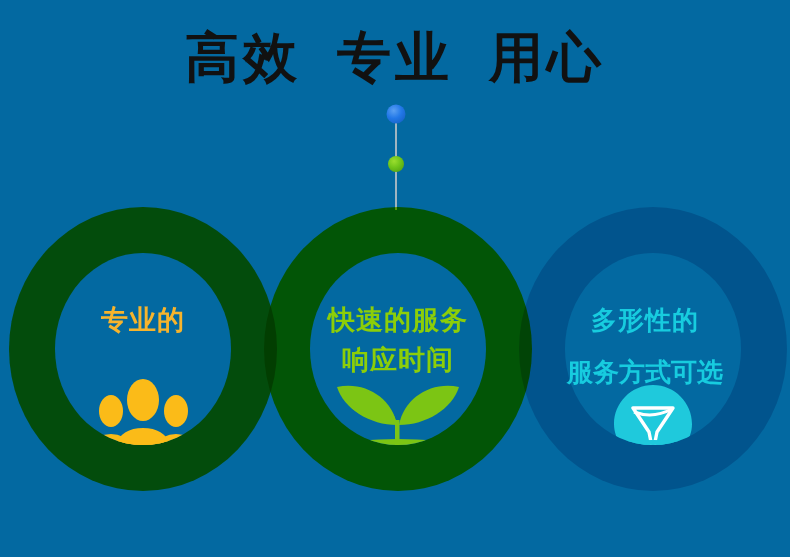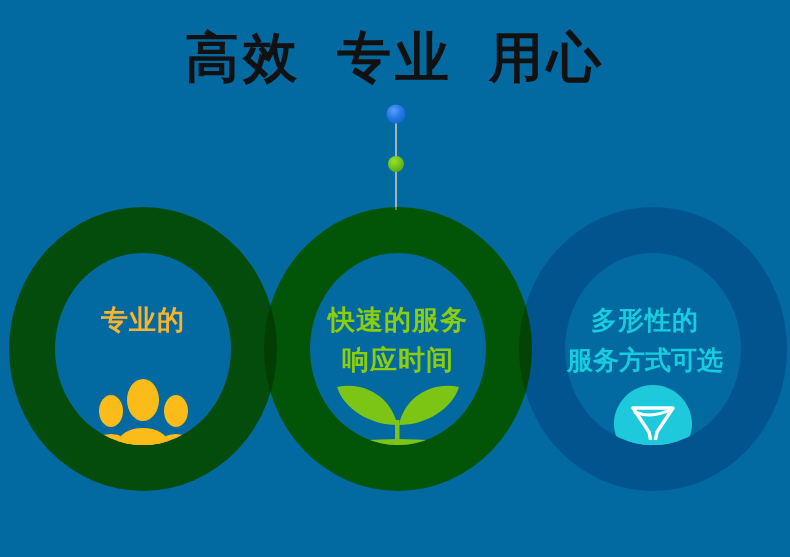--- a/index.html
+++ b/index.html
@@ -82,20 +82,21 @@
   }
   #label-cyan {
     left: 520px;
     top: 300px;
     color: #17CCDF;
     font-size: 26px;
     text-align: center;
   }
   #label-cyan .ln.wide {
     letter-spacing: 0px;
+    margin-top: 12px;
   }
 </style>
 </head>
 <body>
 
 <div id="stage">
 
   <div class="headline">
     <span class="word">高效</span><span class="word">专业</span><span class="word">用心</span>
   </div>

